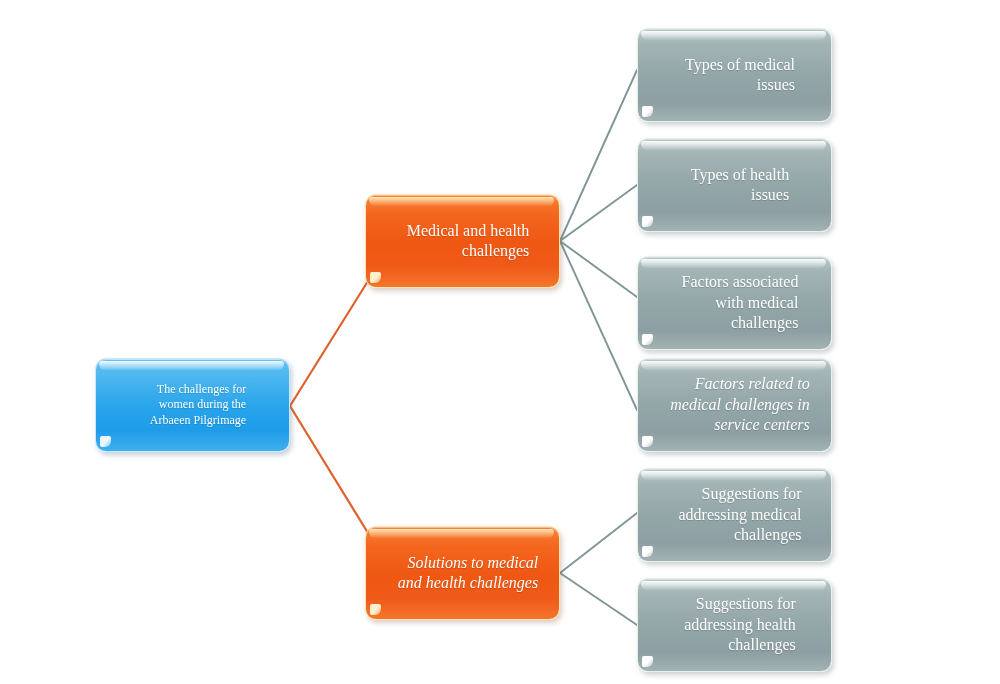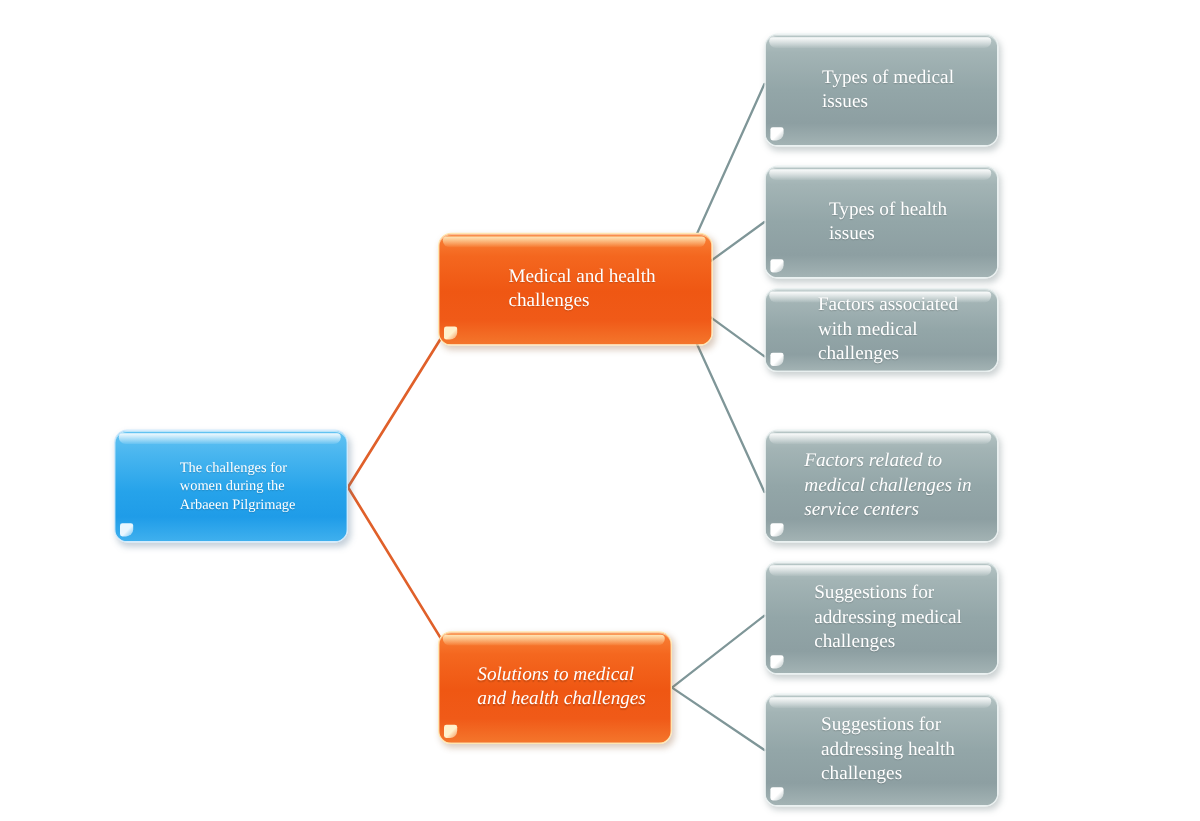--- a/index.html
+++ b/index.html
@@ -25,21 +25,21 @@
     width: 1000px;
     height: 684px;
     pointer-events: none;
   }
   .node {
     position: absolute;
     box-sizing: border-box;
     display: flex;
     align-items: center;
     justify-content: center;
-    text-align: left;
+    text-align: right;
     color: #ffffff;
     line-height: 1.28;
     border-radius: 11px;
     overflow: visible;
     z-index: 5;
     padding-left: 11px;
   }
   .node .label {
     position: relative;
     z-index: 3;
@@ -131,21 +131,21 @@
     </svg>
 
   <div class="node root" style="left: 95px; top: 358px; width: 195px; height: 94px;">
     <span class="gloss"></span>
     <span class="notch"></span>
     <span class="label">The challenges for
 women during the
 Arbaeen Pilgrimage</span>
   </div>
 
-  <div class="node branch" style="left: 365px; top: 194px; width: 229px; height: 94px;">
+  <div class="node branch" style="left: 365px; top: 194px; width: 195px; height: 94px;">
     <span class="gloss"></span>
     <span class="notch"></span>
     <span class="label">Medical and health
 challenges</span>
   </div>
 
   <div class="node branch" style="left: 365px; top: 526px; width: 195px; height: 94px; font-style: italic;">
     <span class="gloss"></span>
     <span class="notch"></span>
     <span class="label">Solutions to medical
@@ -159,21 +159,21 @@
 issues</span>
   </div>
 
   <div class="node leaf" style="left: 637px; top: 138px; width: 195px; height: 94px;">
     <span class="gloss"></span>
     <span class="notch"></span>
     <span class="label">Types of health
 issues</span>
   </div>
 
-  <div class="node leaf" style="left: 637px; top: 240px; width: 195px; height: 70px;">
+  <div class="node leaf" style="left: 637px; top: 256px; width: 195px; height: 94px;">
     <span class="gloss"></span>
     <span class="notch"></span>
     <span class="label">Factors associated
 with medical
 challenges</span>
   </div>
 
   <div class="node leaf" style="left: 637px; top: 358px; width: 195px; height: 94px; font-style: italic;">
     <span class="gloss"></span>
     <span class="notch"></span>

